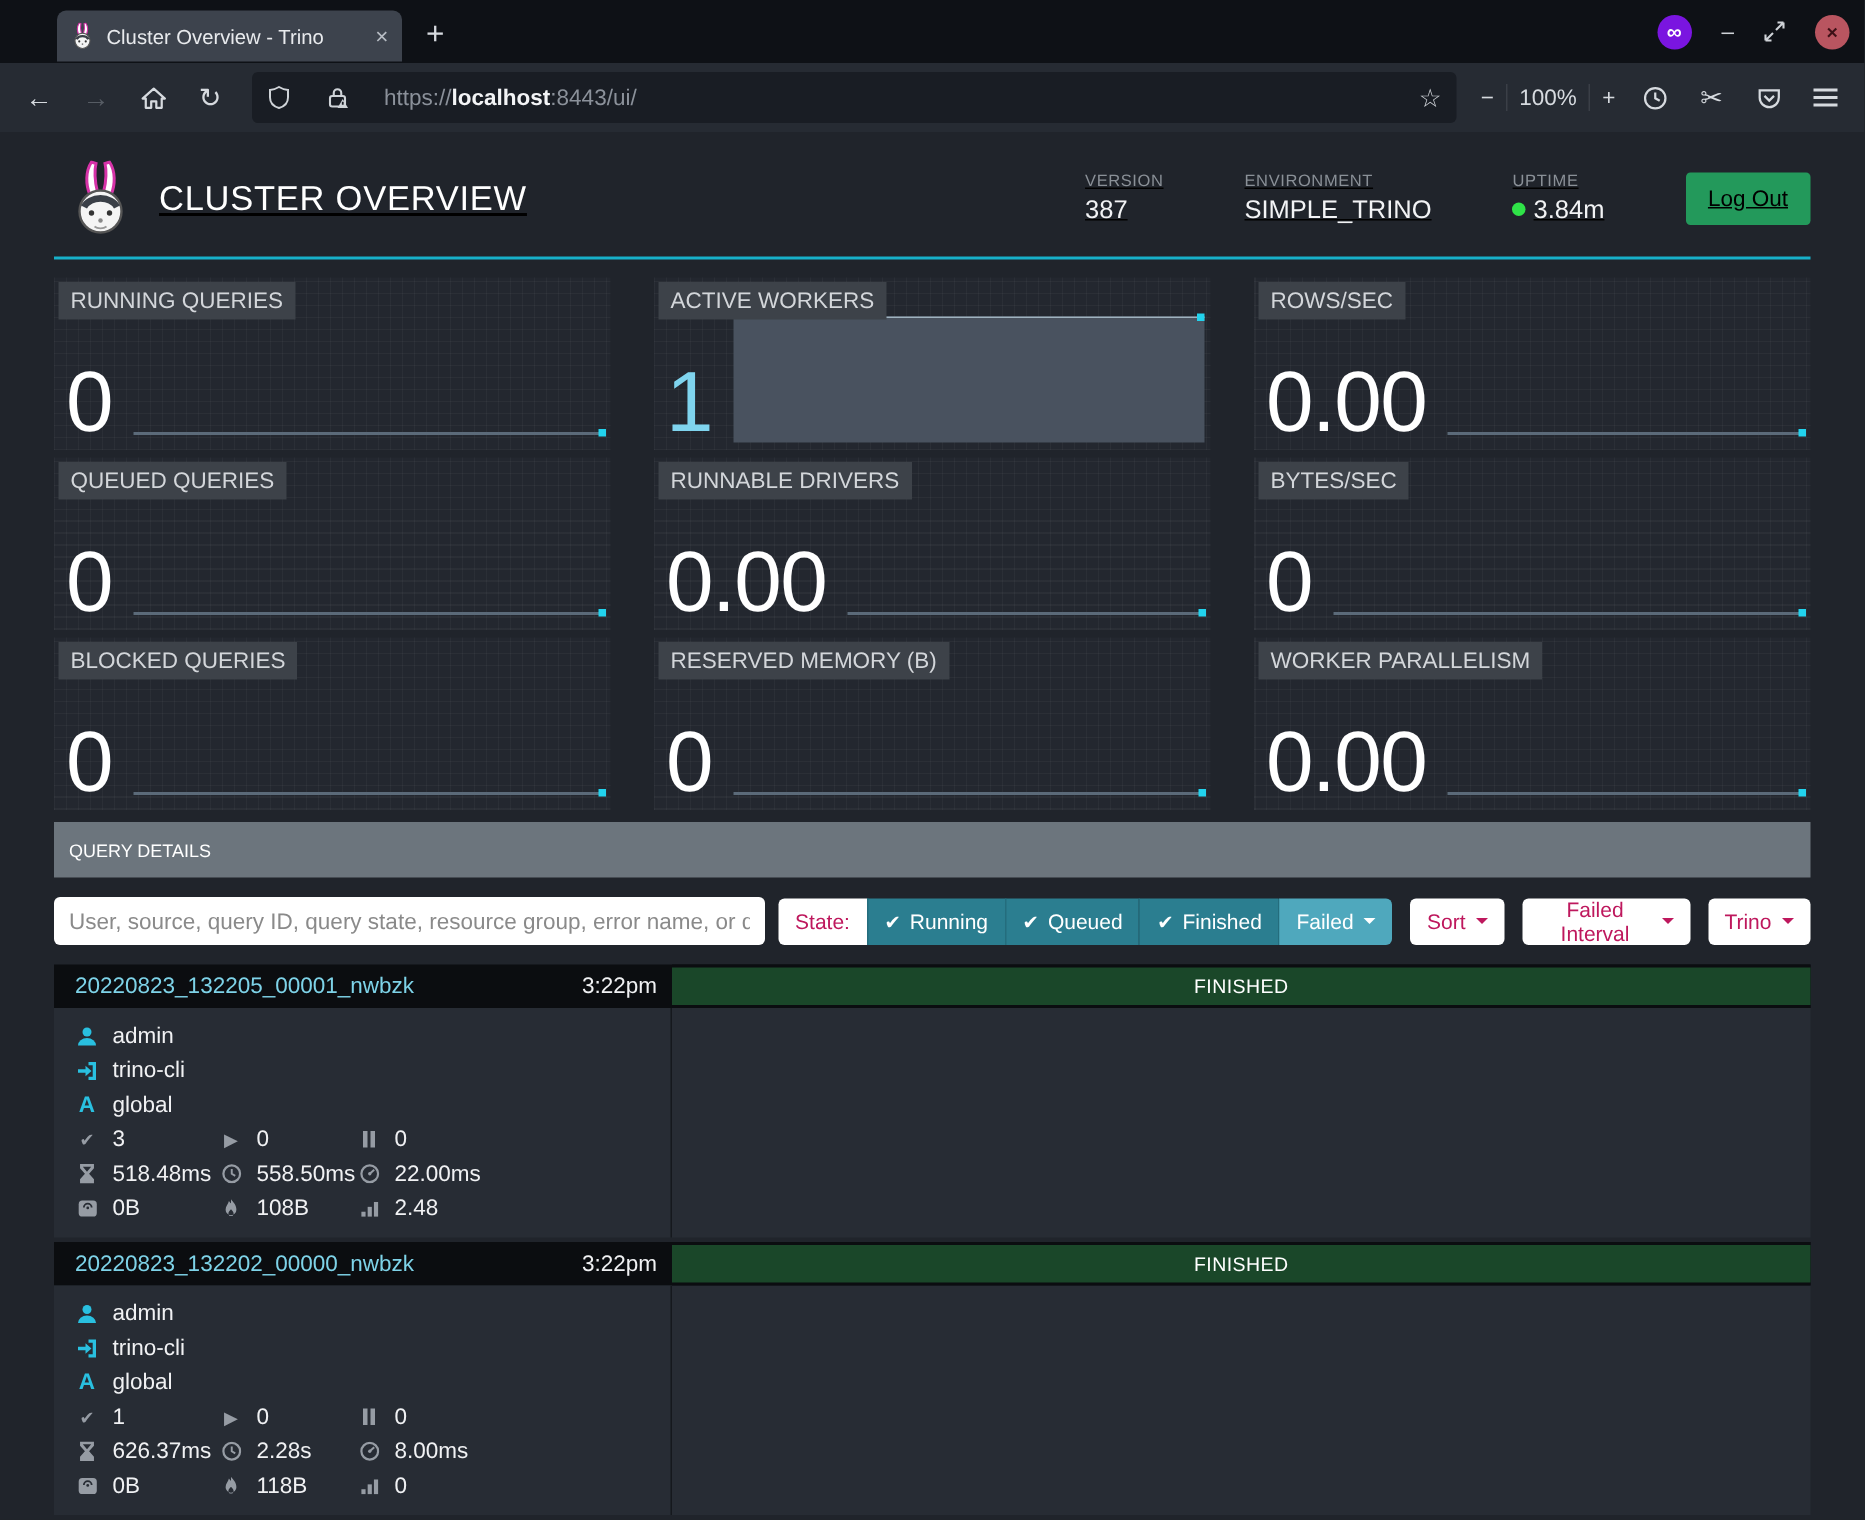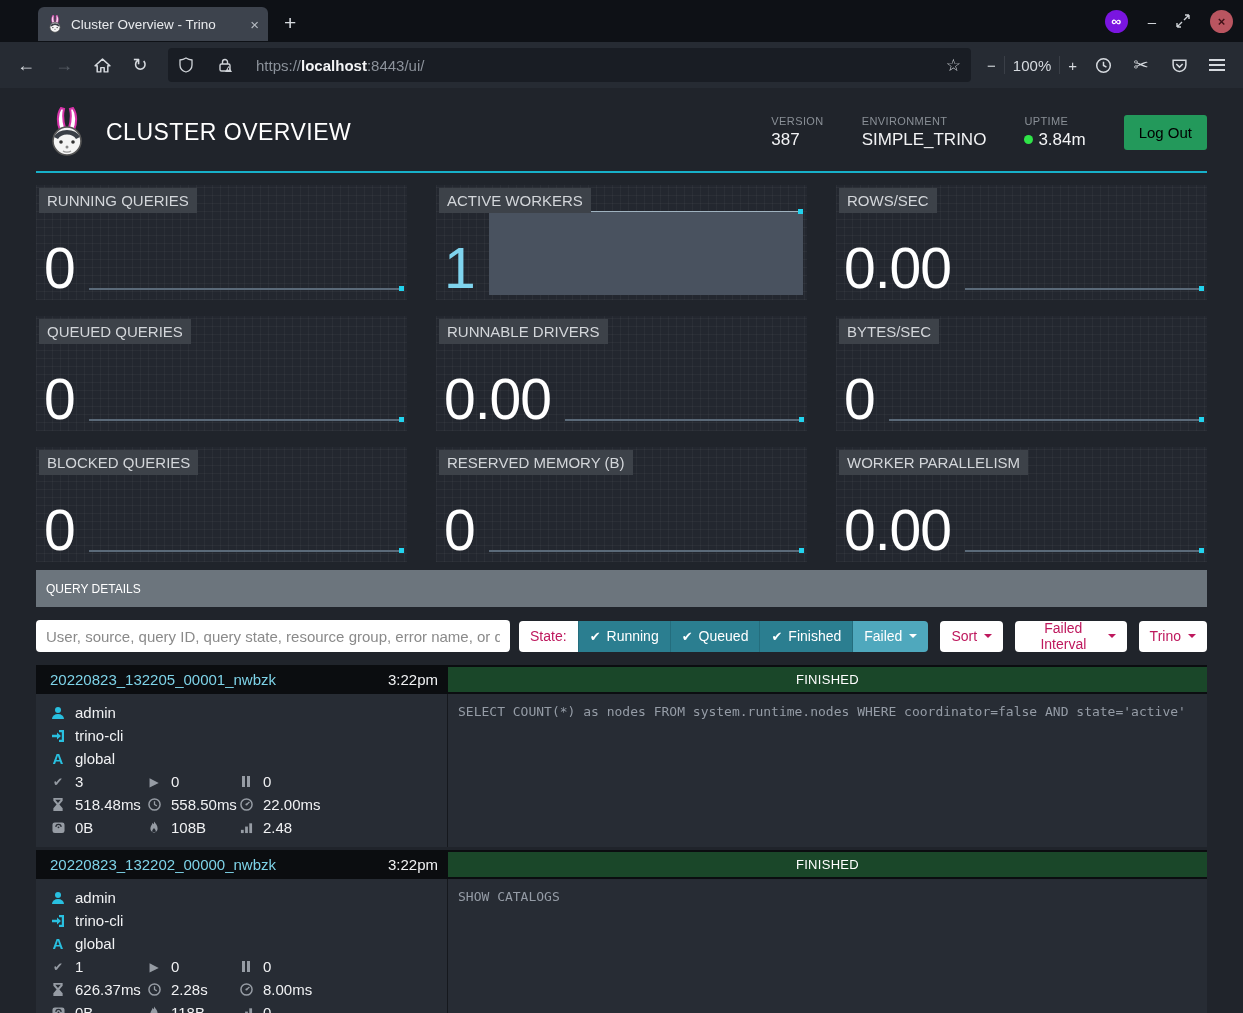--- a/index.html
+++ b/index.html
@@ -31,32 +31,32 @@
   .url-text b { color:#f3f4f6; font-weight:bold; }
   .url-star { color:#cfd3d8; font-size:17px; }
   .zoomgrp { display:flex; align-items:center; gap:8px; color:#d6dadf; font-size:15px; margin:0 4px; }
   .vsep { width:1px; height:18px; background:#3a3f47; }
   .hamburger { display:flex; flex-direction:column; gap:3px; }
   .hamburger i { width:16px; height:2px; background:#d6dadf; }
 
   
   .page { padding:0 36px; }
   .page-header { display:flex; align-items:center; height:72px; margin-top:13px;
-                 border-bottom:2px solid #17b0c9; padding-bottom:8px; }
+                 border-bottom:2px solid #17b0c9; padding-bottom:8px;text-decoration:underline; }
   .logo { margin:0 18px 0 10px; }
   .page-title { color:#fff; font-size:23px; letter-spacing:0.5px; font-weight:normal; }
-  .header-meta { margin-left:auto; display:flex; align-items:flex-start; gap:38px; }
+  .header-meta { margin-left:auto; display:flex; align-items:flex-start; gap:54px; }
   .meta-block .mlabel { color:#8a9097; font-size:11px; letter-spacing:0.4px; margin-bottom:3px; }
   .meta-block .mvalue { color:#f2f3f5; font-size:17px; display:flex; align-items:center; gap:5px; }
   .dot { width:9px; height:9px; border-radius:50%; background:#2fe348; display:inline-block; }
   .logout-btn { background:#23995b; color:#000000; border:none; font-size:15px; padding:9px 15px;
                 border-radius:3px; font-family:inherit; }
 
   
-  .metrics { display:grid; grid-template-columns:repeat(3,371px); gap:16px 29px; margin-top:12px;text-align:center; }
+  .metrics { display:grid; grid-template-columns:repeat(3,371px); gap:5px 29px; margin-top:12px;text-align:center; }
   .card { position:relative; height:115px; background:#23272f;
           background-image:
             repeating-linear-gradient(0deg, rgba(255,255,255,0.035) 0 1px, transparent 1px 8px),
             repeating-linear-gradient(90deg, rgba(255,255,255,0.035) 0 1px, transparent 1px 8px); }
   .chip { position:absolute; top:3px; left:3px; background:#3d4249; color:#d3d6da;
           font-size:15px; padding:4px 8px; z-index:2; }
   .card-row { position:absolute; left:8px; right:4px; bottom:5px; display:flex; align-items:flex-end; }
   .bigval { color:#fff; font-size:57px; line-height:0.93; font-weight:normal;
             letter-spacing:-1px; }
   .bigval.cyan { color:#7fd4ee; }
@@ -439,23 +439,20 @@
                 <svg width="13" height="13" viewBox="0 0 14 14" fill="currentColor">
                   <rect x="1" y="9.5" width="3" height="3.5"></rect>
                   <rect x="5.5" y="6" width="3" height="7"></rect>
                   <rect x="10" y="2.5" width="3" height="10.5"></rect>
                 </svg>
               </span>
               <span>2.48</span>
             </span>
         </div>
       </div>
-      <div class="q-body-right">
-          <div class="sql">SELECT COUNT(*) as nodes FROM system.runtime.nodes WHERE coordinator=false AND state='active'</div>
-        </div>
     </div>
   </div>
 
   <div class="query">
     <div class="q-head">
       <div class="q-head-left">
         <a class="q-id" href="#">20220823_132202_00000_nwbzk</a>
         <span class="q-time">3:22pm</span>
       </div>
       <div class="q-head-right">
@@ -556,18 +553,15 @@
                 <svg width="13" height="13" viewBox="0 0 14 14" fill="currentColor">
                   <rect x="1" y="9.5" width="3" height="3.5"></rect>
                   <rect x="5.5" y="6" width="3" height="7"></rect>
                   <rect x="10" y="2.5" width="3" height="10.5"></rect>
                 </svg>
               </span>
               <span>0</span>
             </span>
         </div>
       </div>
-      <div class="q-body-right">
-          <div class="sql">SHOW CATALOGS</div>
-        </div>
     </div>
   </div>
 </div>
 
 </body></html>

